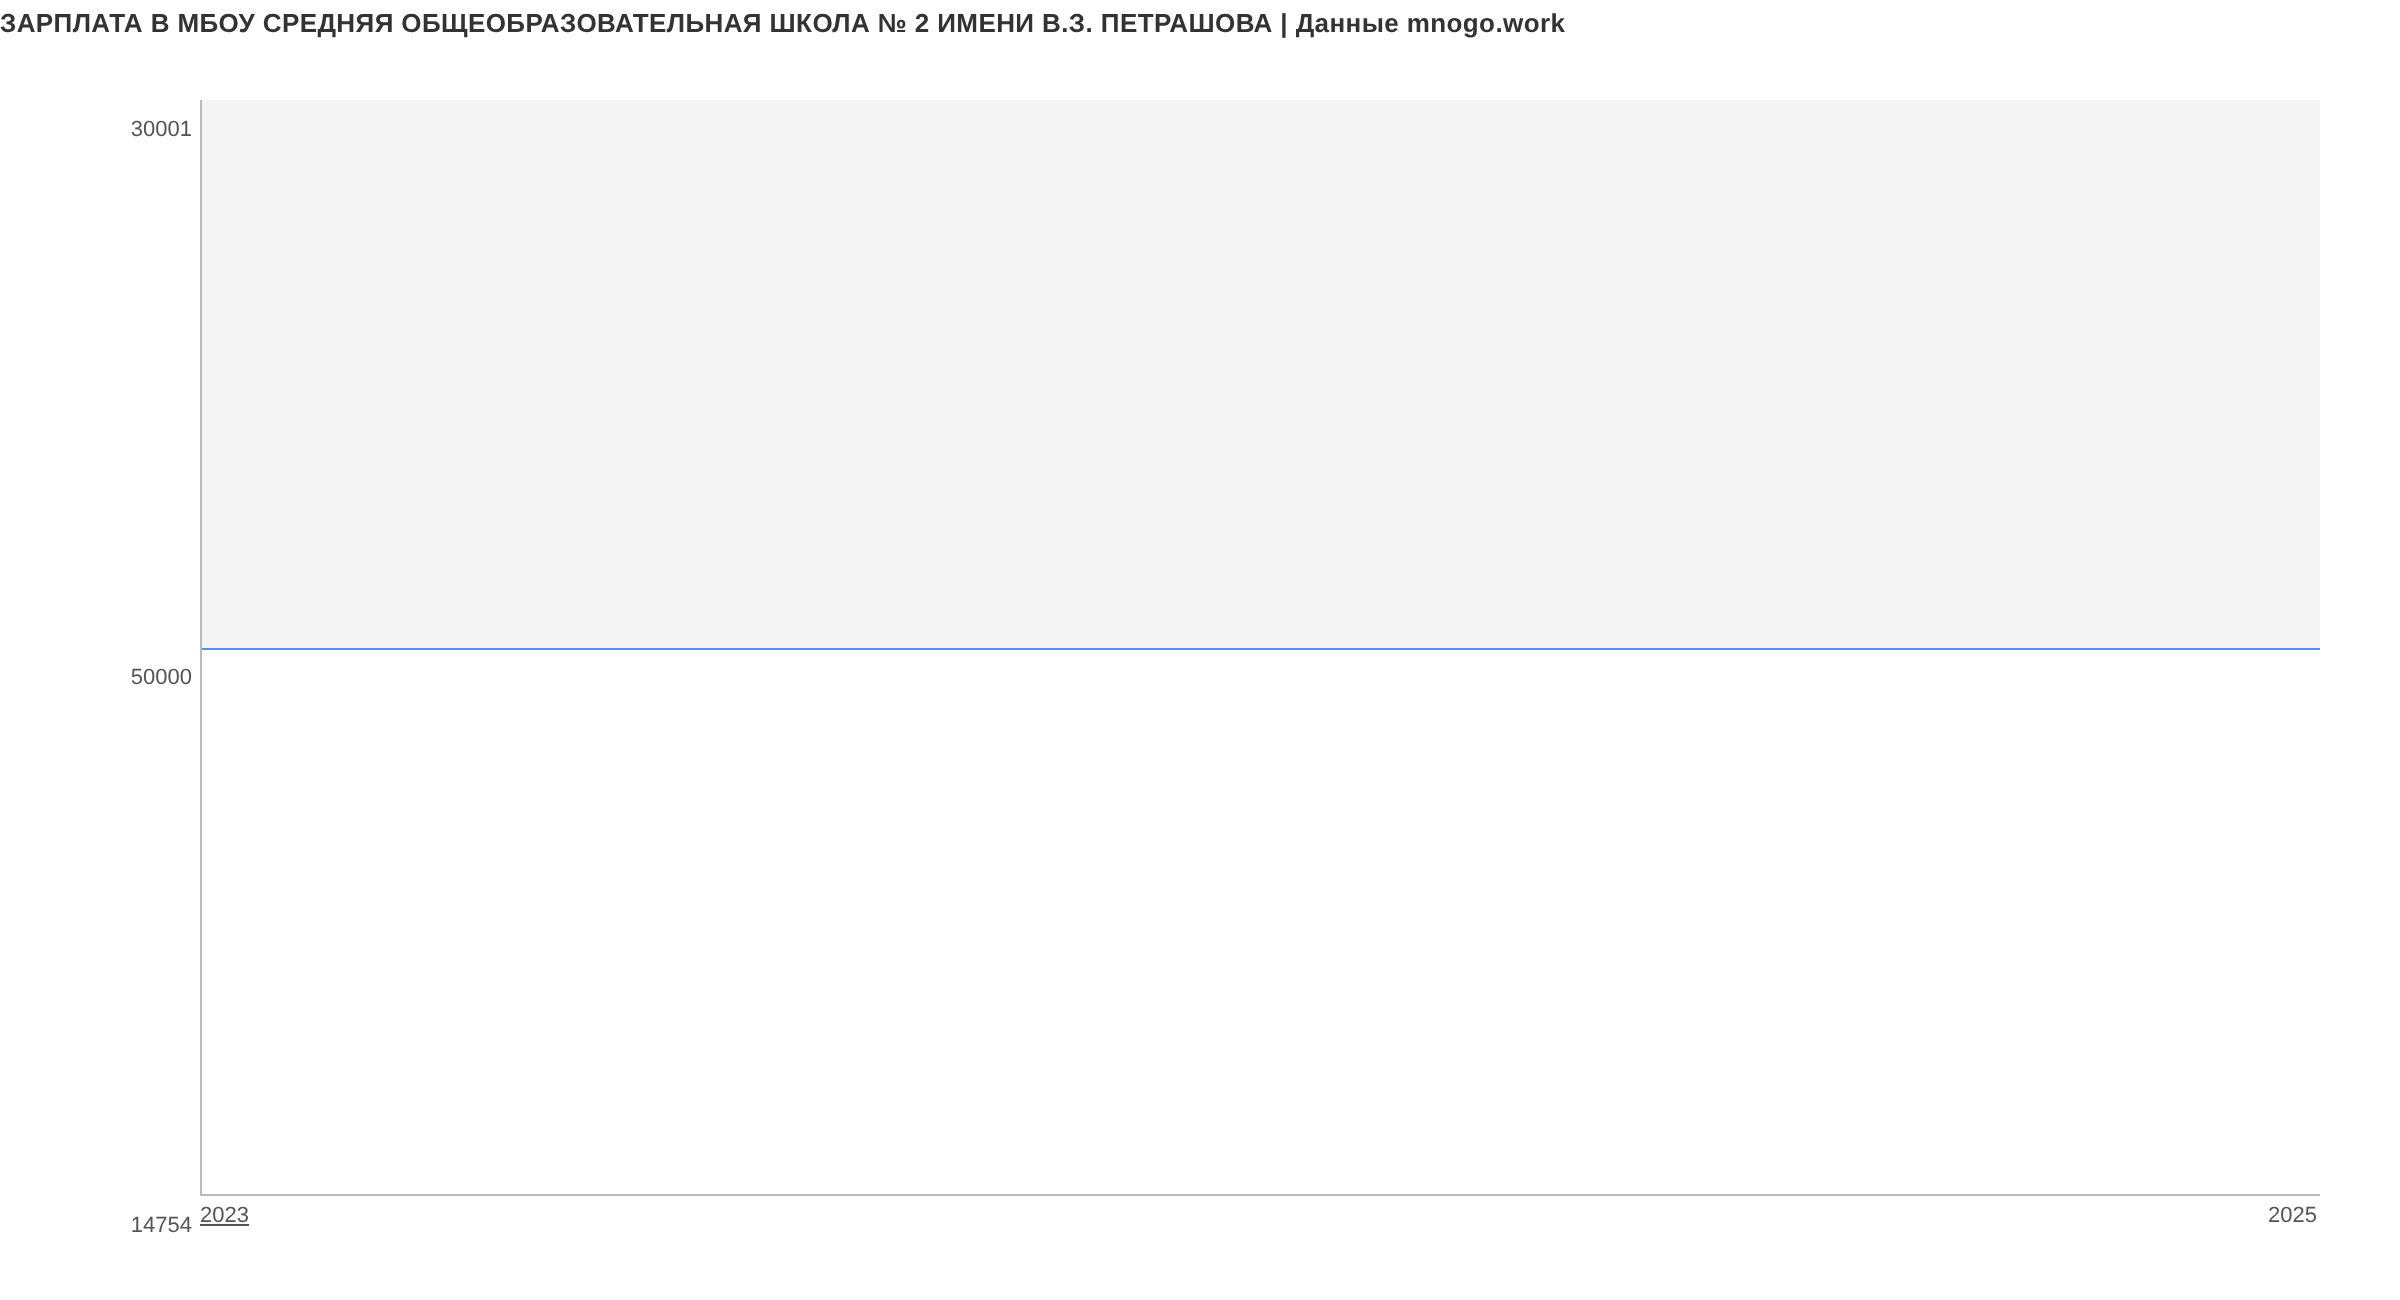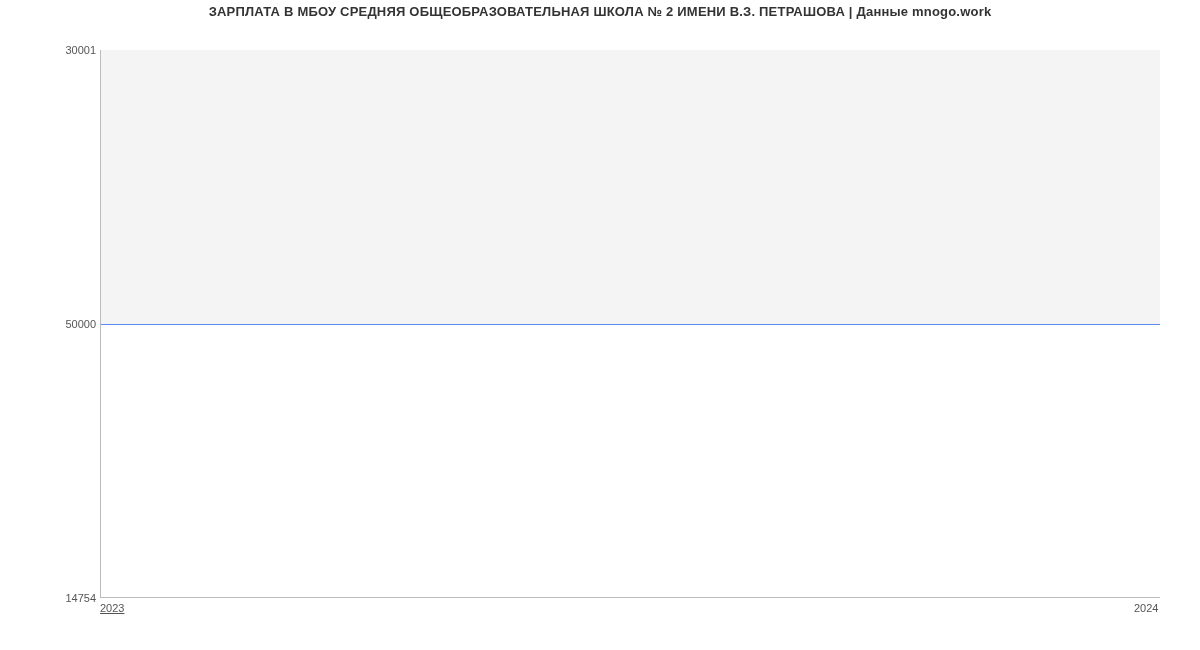--- a/index.html
+++ b/index.html
@@ -14,21 +14,20 @@
   .chart-container {
     position: relative;
     width: 1200px;
     height: 650px;
   }
   .chart-title {
     position: absolute;
     top: 4px;
     left: 0;
     right: 0;
-    text-align: center;
     font-size: 13px;
     font-weight: 600;
     color: #333;
     letter-spacing: 0.2px;
   }
   .plot-area {
     position: absolute;
     left: 100px;
     top: 50px;
     width: 1060px;
@@ -55,20 +54,21 @@
     border-top: 1px solid #5b8def;
   }
   .y-tick {
     position: absolute;
     right: 1104px;
     width: 90px;
     text-align: right;
     font-size: 11px;
     color: #555;
     transform: translateY(-50%);
+    margin-top: 15px;
   }
   .x-tick {
     position: absolute;
     top: 602px;
     font-size: 11px;
     color: #555;
   }
 </style>
 </head>
 <body>
@@ -80,15 +80,15 @@
   <div class="plot-area">
     <div class="plot-upper"></div>
     <div class="plot-line"></div>
   </div>
 
   <div class="y-tick" style="top:50px;">30001</div>
   <div class="y-tick" style="top:324px;">50000</div>
   <div class="y-tick" style="top:598px;">14754</div>
 
   <div class="x-tick" style="left:100px;text-decoration:underline;">2023</div>
-  <div class="x-tick" style="left:1134px;">2024</div>
+  <div class="x-tick" style="left:1134px;">2025</div>
 
 </div>
 
 </body></html>

